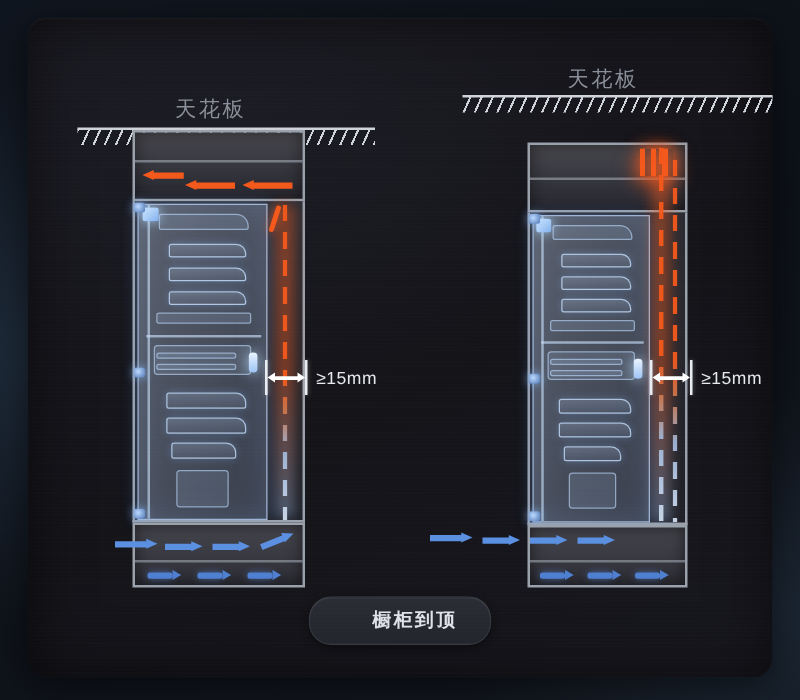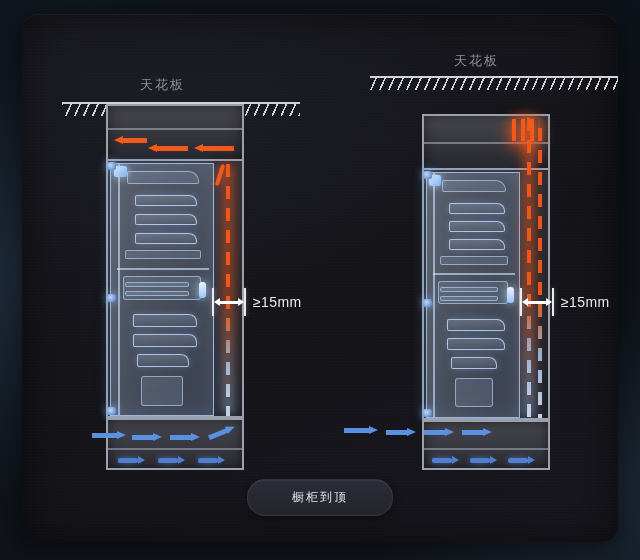--- a/index.html
+++ b/index.html
@@ -46,21 +46,21 @@
   }
 
   
   .scene { position: absolute; top: 0; height: 460px; }
   .scene-left  { left: 0;   width: 320px; }
   .scene-right { left: 320px; width: 320px; }
 
   
   .ceiling-label {
     position: absolute;
-    font-size: 13px;
+    font-size: 17px;
     color: #8a8f99;
     letter-spacing: 2px;
     white-space: nowrap;
   }
 
   
   .ceiling {
     position: absolute;
     height: 14px;
   }
@@ -292,24 +292,25 @@
   }
   .caption-cell { flex: 1; display: flex; justify-content: center; }
   .pill {
     min-width: 146px;
     padding: 9px 26px;
     border-radius: 18px;
     background: linear-gradient(180deg, #2b2d36 0%, #23252d 100%);
     border: 1px solid rgba(255,255,255,0.07);
     box-shadow: inset 0 1px 0 rgba(255,255,255,.05), 0 2px 8px rgba(0,0,0,.45);
     color: #dfe3e9;
-    font-size: 12px;
+    font-size: 15px;
     letter-spacing: 2px;
-    text-align: center;
+    text-align: right;
     cursor: pointer;
+    font-weight: bold;
   }
 </style>
 </head>
 <body>
 
 <div class="panel">
 
   <div class="scene scene-left">
 
     <div class="ceiling-label" style="left:118px; top:62px;">天花板</div>

